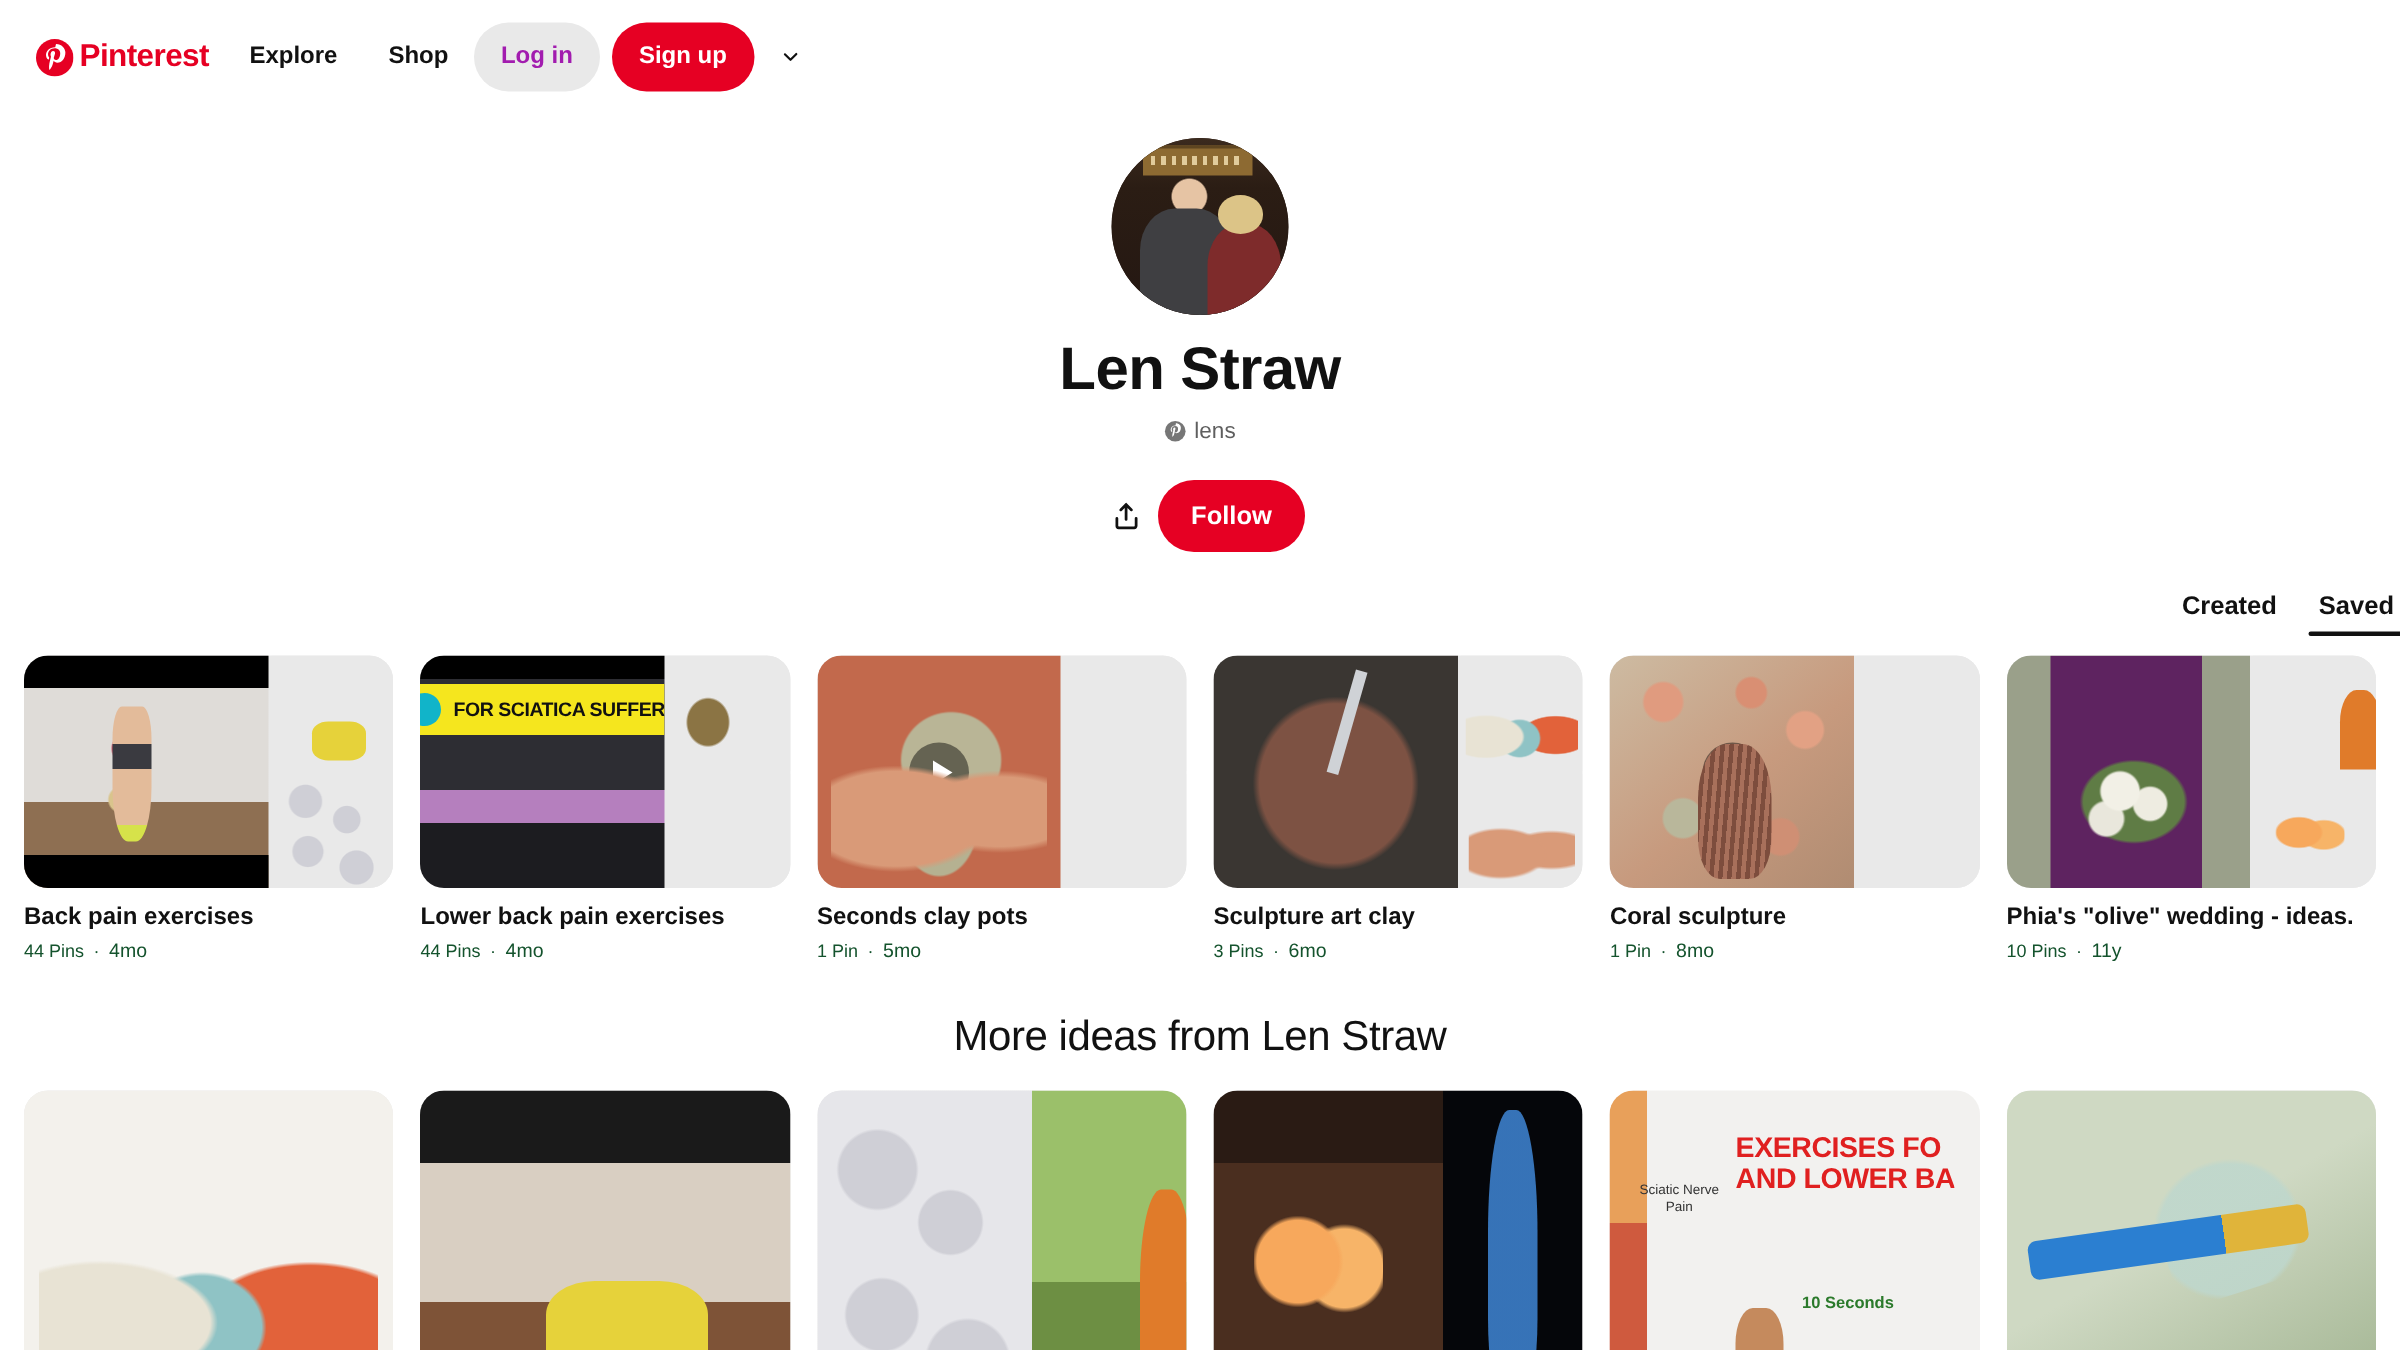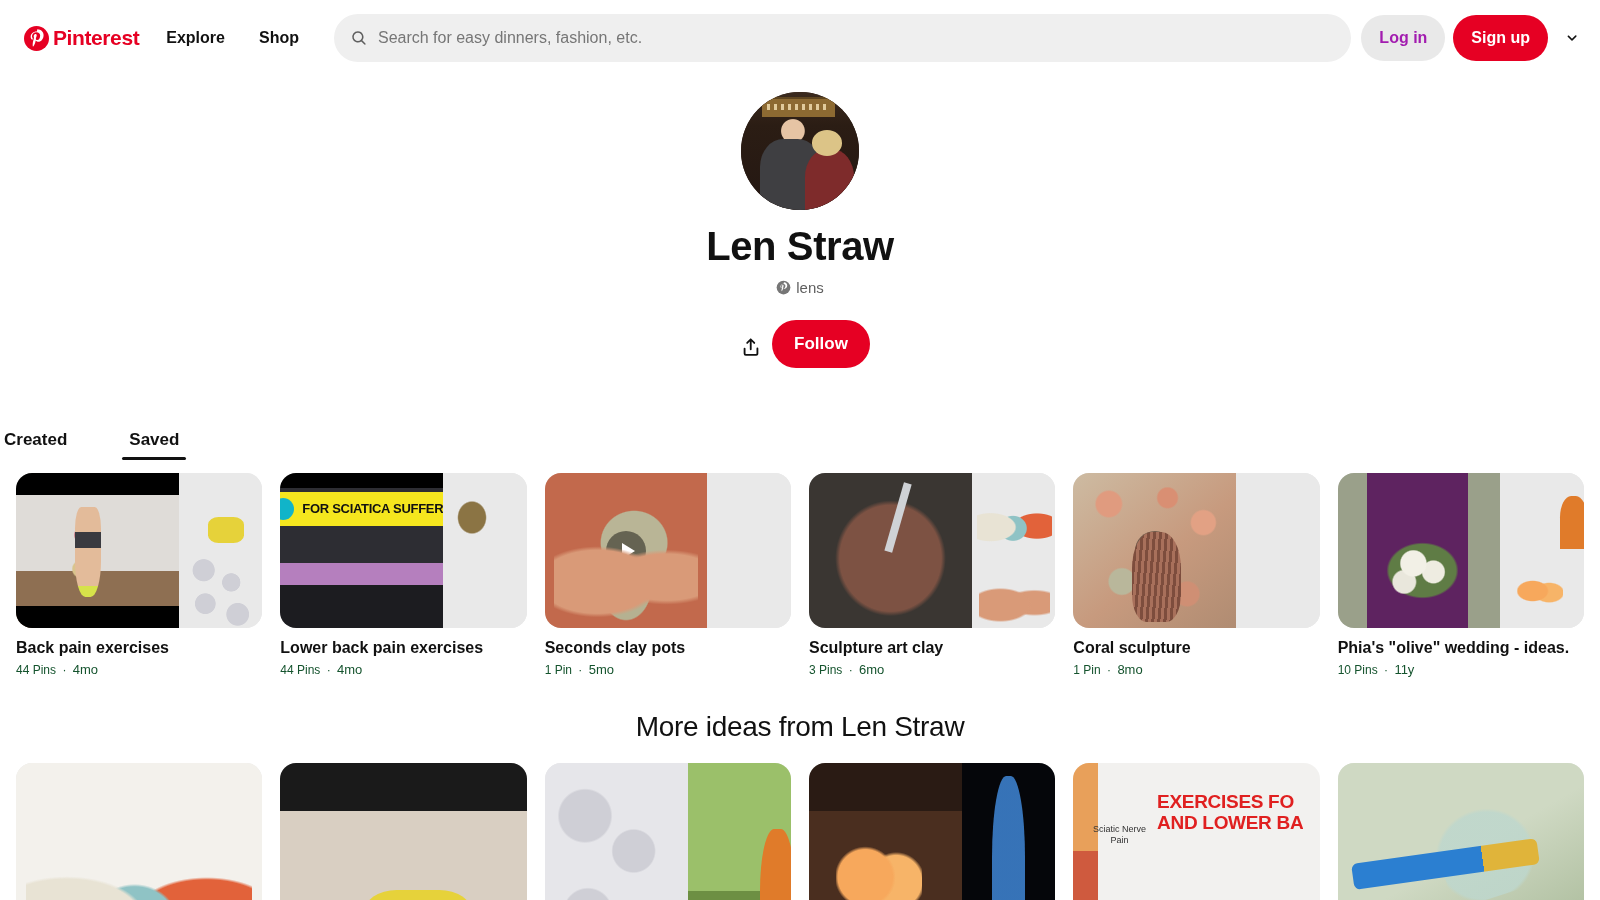--- a/index.html
+++ b/index.html
@@ -164,21 +164,21 @@
   #username-row {
     display: flex;
     align-items: center;
     gap: 5px;
     margin-top: 10px;
     font-size: 15px;
     color: #5f5f5f;
   }
   #action-row {
     display: flex;
-    align-items: flex-end;
+    align-items: center;
     margin-top: 24px;
   }
   #share-btn {
     width: 42px; height: 42px;
     border-radius: 50%;
     display: flex; align-items: center; justify-content: center;
     cursor: pointer;
     background: transparent;
     border: none;
   }
@@ -190,23 +190,23 @@
     border: none;
     border-radius: 24px;
     padding: 14px 22px;
     cursor: pointer;
     font-family: "Liberation Sans", sans-serif;
   }
 
   
   #tabs {
     display: flex;
-    justify-content: flex-start;
-    gap: 54px;
-    margin-top: 56px;
+    justify-content: flex-end;
+    gap: 20px;
+    margin-top: 20px;
   }
   .tab {
     font-size: 17px;
     font-weight: bold;
     padding: 6px 4px 10px 4px;
     cursor: pointer;
     color: #111;
     position: relative;
   }
   .tab.active::after {
@@ -507,26 +507,20 @@
         <circle cx="12" cy="12" r="12" fill="#e60023"></circle>
         <path fill="#fff" d="M12.3 5.2c-3.9 0-5.9 2.6-5.9 5 0 1.1.5 2.5 1.4 2.9.3.1.3 0 .4-.2 0-.1.2-.6.2-.8.1-.2 0-.3-.1-.4-.4-.5-.6-1.1-.6-1.8 0-2.1 1.6-4 4.2-4 2.3 0 3.6 1.4 3.6 3.2 0 2.4-1.1 4.4-2.7 4.4-.9 0-1.6-.7-1.4-1.6.3-1.1.8-2.3.8-3 0-.7-.4-1.3-1.2-1.3-1 0-1.7 1-1.7 2.3 0 .8.3 1.4.3 1.4s-1 4-1.1 4.8c-.3 1.5-.1 3.3 0 3.5 0 .1.2.2.3.1.1-.1 1.4-1.8 1.8-3.2l.7-2.5c.4.6 1.3 1.2 2.3 1.2 3.1 0 5.2-2.8 5.2-6.5 0-2.8-2.4-5.5-6-5.5z"></path>
       </svg>
     </span>
     <span class="logo-text">Pinterest</span>
   </div>
 
   <div class="nav-link">Explore</div>
   <div class="nav-link">Shop</div>
 
-  <div id="searchbar">
-    <svg viewBox="0 0 24 24" width="18" height="18" aria-hidden="true">
-      <path d="M10.5 3a7.5 7.5 0 015.9 12.1l4.2 4.2a1 1 0 01-1.3 1.5l-.1-.1-4.2-4.2A7.5 7.5 0 1110.5 3zm0 2a5.5 5.5 0 100 11 5.5 5.5 0 000-11z" fill="#5f5f5f"></path>
-    </svg>
-    <input id="search-input" type="text" placeholder="Search for easy dinners, fashion, etc." style="">
-  </div>
 
   <button class="btn-login">Log in</button>
   <button class="btn-signup">Sign up</button>
 
   <div id="chevron-btn">
     <svg viewBox="0 0 24 24" width="18" height="18" aria-hidden="true">
       <path d="M12 15.5a1 1 0 01-.7-.3l-5-5a1 1 0 011.4-1.4l4.3 4.3 4.3-4.3a1 1 0 111.4 1.4l-5 5a1 1 0 01-.7.3z" fill="#111"></path>
     </svg>
   </div>
 </div>

